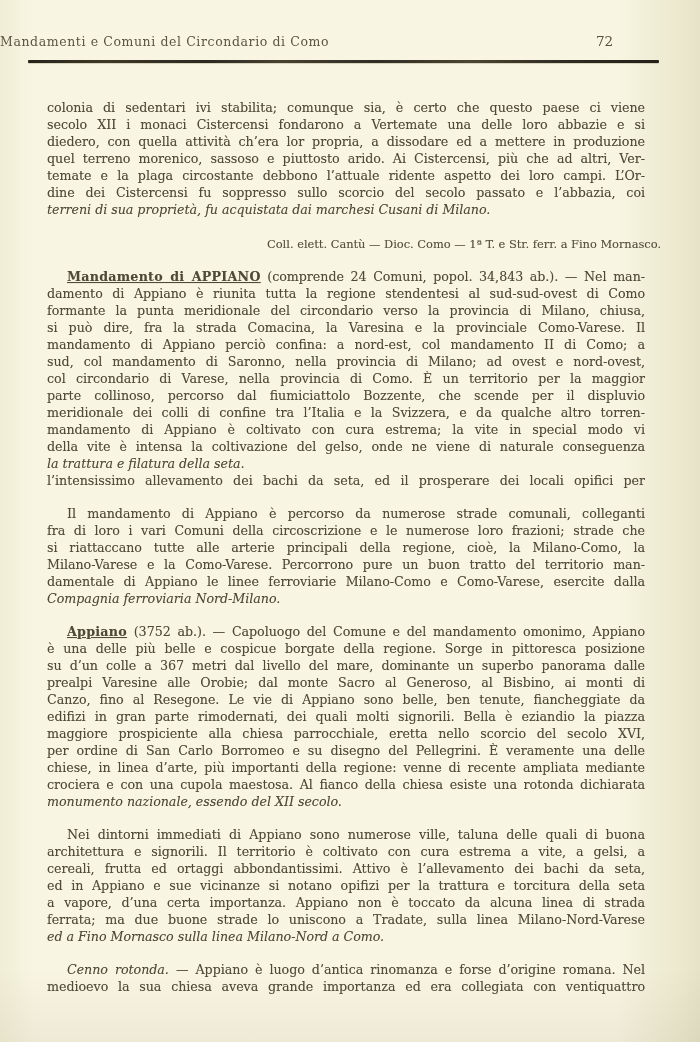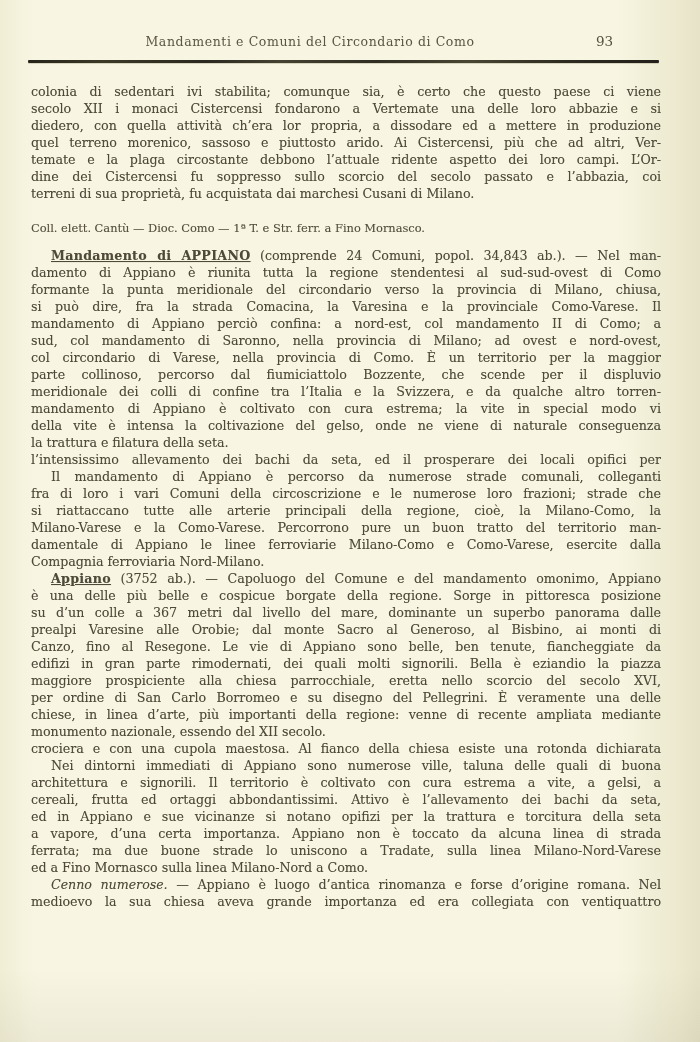--- a/index.html
+++ b/index.html
@@ -17,21 +17,21 @@
     background:
       linear-gradient(180deg, rgba(0,0,0,0) 93%, rgba(90,80,50,0.07) 100%),
       linear-gradient(90deg, #f1eed6 0%, #f8f5e2 5%, #f8f5e2 88%, #ece9cf 97%, #e5e2c8 100%),
       #f6f3de;
   }
   .running-header {
     position: absolute;
     top: 34px;
     left: 0;
     width: 620px;
-    text-align: center;
+    text-align: left;
     font-size: 12.5px;
     letter-spacing: 0.6px;
     color: #5b5543;
   }
   .pagenum {
     position: absolute;
     top: 33px;
     left: 596px;
     font-size: 13.5px;
     color: #55503f;
@@ -47,51 +47,51 @@
       #26231a 0%, #3c3927 12%, #2b2820 28%, #454232 40%,
       #302d23 55%, #494633 70%, #2e2b21 85%, #23201a 100%);
     box-shadow: 0 1px 0 rgba(120,110,80,0.25);
   }
   .content {
     position: absolute;
     top: 83px;
     left: 31px;
     width: 630px;
   }
-  .paragraph { margin: 0; }
+  .paragraph { margin: 16px; }
   .line {
     font-size: 12.6px;
     line-height: 17px;
     height: 17px;
     overflow: hidden;
     text-align: justify;
     text-align-last: justify;
     text-shadow: 0.2px 0.2px 0 rgba(86,79,60,0.35);
   }
   .line.indent { text-indent: 20px; }
-  .line.last { text-align-last: left; }
+  .line.last { text-align-last: left; font-style: italic; }
   .lead-bold { font-weight: 700; letter-spacing: 0.3px; text-decoration: underline; }
   .lead-italic { font-style: italic; }
   .note {
     margin: 19px 0 11px 0;
-    text-align: left;
+    text-align: right;
     font-size: 11.4px;
     line-height: 15px;
     color: #534e3d;
     text-shadow: 0.2px 0.2px 0 rgba(86,79,60,0.3);
   }
 </style>
 </head>
 <body>
 
 <div class="page">
   <div class="running-header">
     <span>Mandamenti e Comuni del Circondario di Como</span>
   </div>
-  <div class="pagenum">93</div>
+  <div class="pagenum">72</div>
   <div class="rule"></div>
   <div class="content" id="content">
       <div class="paragraph">
         <div class="line">colonia di sedentari ivi stabilita; comunque sia, è certo che questo paese ci viene</div>
         <div class="line">secolo XII i monaci Cistercensi fondarono a Vertemate una delle loro abbazie e si</div>
         <div class="line">diedero, con quella attività ch’era lor propria, a dissodare ed a mettere in produzione</div>
         <div class="line">quel terreno morenico, sassoso e piuttosto arido. Ai Cistercensi, più che ad altri, Ver-</div>
         <div class="line">temate e la plaga circostante debbono l’attuale ridente aspetto dei loro campi. L’Or-</div>
         <div class="line">dine dei Cistercensi fu soppresso sullo scorcio del secolo passato e l’abbazia, coi</div>
         <div class="line last">terreni di sua proprietà, fu acquistata dai marchesi Cusani di Milano.</div>
@@ -123,30 +123,30 @@
       <div class="paragraph">
         <div class="line indent"><span class="lead-bold">Appiano</span> (3752 ab.). — Capoluogo del Comune e del mandamento omonimo, Appiano</div>
         <div class="line">è una delle più belle e cospicue borgate della regione. Sorge in pittoresca posizione</div>
         <div class="line">su d’un colle a 367 metri dal livello del mare, dominante un superbo panorama dalle</div>
         <div class="line">prealpi Varesine alle Orobie; dal monte Sacro al Generoso, al Bisbino, ai monti di</div>
         <div class="line">Canzo, fino al Resegone. Le vie di Appiano sono belle, ben tenute, fiancheggiate da</div>
         <div class="line">edifizi in gran parte rimodernati, dei quali molti signorili. Bella è eziandio la piazza</div>
         <div class="line">maggiore prospiciente alla chiesa parrocchiale, eretta nello scorcio del secolo XVI,</div>
         <div class="line">per ordine di San Carlo Borromeo e su disegno del Pellegrini. È veramente una delle</div>
         <div class="line">chiese, in linea d’arte, più importanti della regione: venne di recente ampliata mediante</div>
+        <div class="line">crociera e con una cupola maestosa. Al fianco della chiesa esiste una rotonda dichiarata</div>
         <div class="line last">monumento nazionale, essendo del XII secolo.</div>
-        <div class="line">crociera e con una cupola maestosa. Al fianco della chiesa esiste una rotonda dichiarata</div>
       </div>
       <div class="paragraph">
         <div class="line indent">Nei dintorni immediati di Appiano sono numerose ville, taluna delle quali di buona</div>
         <div class="line">architettura e signorili. Il territorio è coltivato con cura estrema a vite, a gelsi, a</div>
         <div class="line">cereali, frutta ed ortaggi abbondantissimi. Attivo è l’allevamento dei bachi da seta,</div>
         <div class="line">ed in Appiano e sue vicinanze si notano opifizi per la trattura e torcitura della seta</div>
         <div class="line">a vapore, d’una certa importanza. Appiano non è toccato da alcuna linea di strada</div>
         <div class="line">ferrata; ma due buone strade lo uniscono a Tradate, sulla linea Milano-Nord-Varese</div>
         <div class="line last">ed a Fino Mornasco sulla linea Milano-Nord a Como.</div>
       </div>
       <div class="paragraph">
-        <div class="line indent"><span class="lead-italic">Cenno numerose.</span> — Appiano è luogo d’antica rinomanza e forse d’origine romana. Nel</div>
+        <div class="line indent"><span class="lead-italic">Cenno rotonda.</span> — Appiano è luogo d’antica rinomanza e forse d’origine romana. Nel</div>
         <div class="line">medioevo la sua chiesa aveva grande importanza ed era collegiata con ventiquattro</div>
       </div>
     </div>
 </div>
 
 </body></html>

